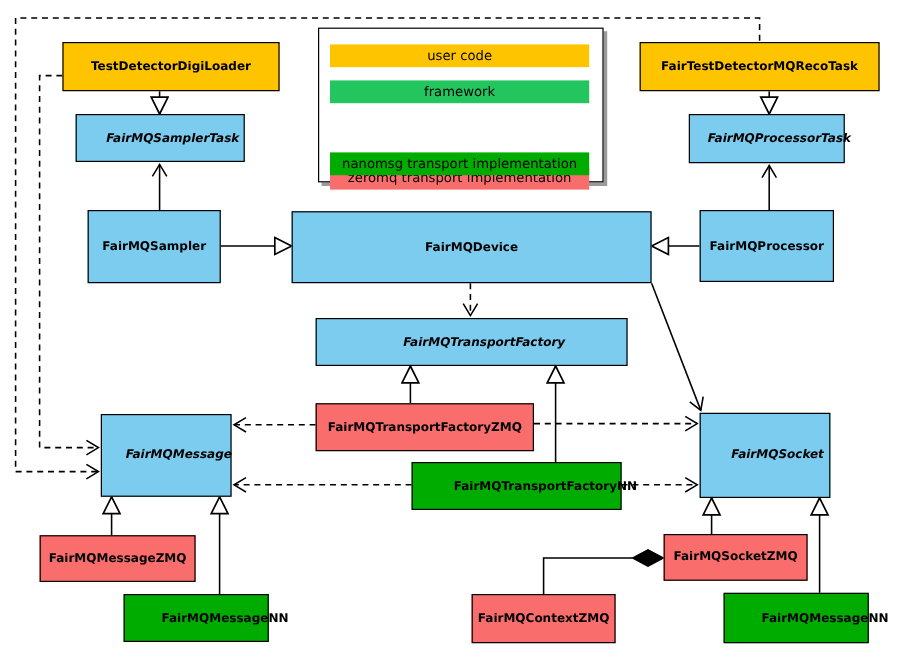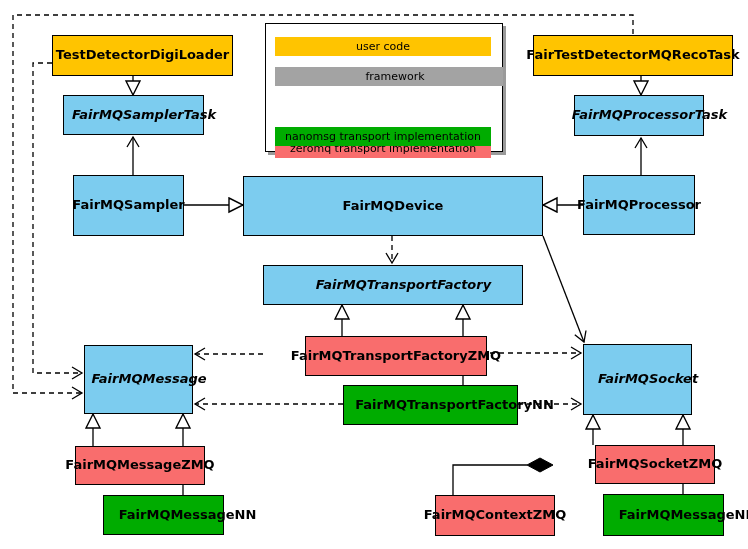--- a/index.html
+++ b/index.html
@@ -1,25 +1,25 @@
 <!DOCTYPE html>
 <html><head>
 <meta charset="utf-8">
 <style>
   html,body{margin:0;padding:0;background:#fff;}
   #canvas{position:relative;width:748px;height:549px;background:#ffffff;overflow:hidden;
           font-family:"DejaVu Sans","Liberation Sans",sans-serif;}
   #edges{position:absolute;left:0;top:0;width:748px;height:549px;}
   .node{position:absolute;box-sizing:border-box;border:1.8px solid #000;
         display:flex;align-items:center;justify-content:center;text-align:center;
-        font-weight:bold;font-size:13px;color:#000;line-height:1.1;z-index:2;}
+        font-weight:bold;font-size:10px;color:#000;line-height:1.1;z-index:2;}
   .abstract{font-style:italic;padding-left:21px;}
   .yellow{background:#FFC400;}
   .blue{background:#7CCCEF;}
-  .red{background:#F96D6D;margin-left:42px;}
+  .red{background:#F96D6D;}
   .green{background:#00AC00;padding-left:48px;}
   .legend{position:absolute;left:265px;top:23px;width:238px;height:129px;box-sizing:border-box;
           background:#fff;border:1.8px solid #000;box-shadow:3px 3px 0 #9a9a9a;z-index:3;}
   .legend-row{position:absolute;left:9px;width:216px;height:19px;
               display:flex;align-items:center;justify-content:center;
               font-size:11px;font-weight:normal;color:#000;}
 </style>
 </head>
 <body>
 
@@ -57,21 +57,21 @@
     <path d="M518,404 L581,404" stroke="#000" stroke-width="1.3" fill="none" stroke-dasharray="5,4" marker-end="url(#vee)"></path>
     <path d="M633,34 L633,15 L13,15 L13,393 L82,393" stroke="#000" stroke-width="1.3" fill="none" stroke-dasharray="5,4" marker-end="url(#vee)"></path>
     <path d="M52,63 L33,63 L33,373 L82,373" stroke="#000" stroke-width="1.3" fill="none" stroke-dasharray="5,4" marker-end="url(#vee)"></path>
 
     <path d="M453,495 L453,465 L527,465" stroke="#000" stroke-width="1.3" fill="none"></path>
     <polygon points="527,465 540,458 553,465 540,472" fill="#000000" stroke="#000000"></polygon>
   </svg>
 
   <div class="legend">
     <div class="legend-row" style="top: 13px; background: rgb(255, 196, 0);">user code</div>
-    <div class="legend-row" style="top: 43px; background: #a3a3a3; padding-left: 12px;">framework</div>
+    <div class="legend-row" style="top: 43px; background: #22c55e;">framework</div>
     <div class="legend-row" style="top: 73px; background: rgb(249, 109, 109); margin-top: 42px;">zeromq transport implementation</div>
     <div class="legend-row" style="top: 103px; background: rgb(0, 172, 0);">nanomsg transport implementation</div>
   </div>
 
   <div class="node yellow" style="left:52px;top:35px;width:181px;height:41px">TestDetectorDigiLoader</div>
   <div class="node yellow" style="left:533px;top:35px;width:200px;height:41px">FairTestDetectorMQRecoTask</div>
 
   <div class="node blue abstract" style="left:63px;top:95px;width:141px;height:40px">FairMQSamplerTask</div>
   <div class="node blue abstract" style="left:574px;top:95px;width:130px;height:41px">FairMQProcessorTask</div>
 

